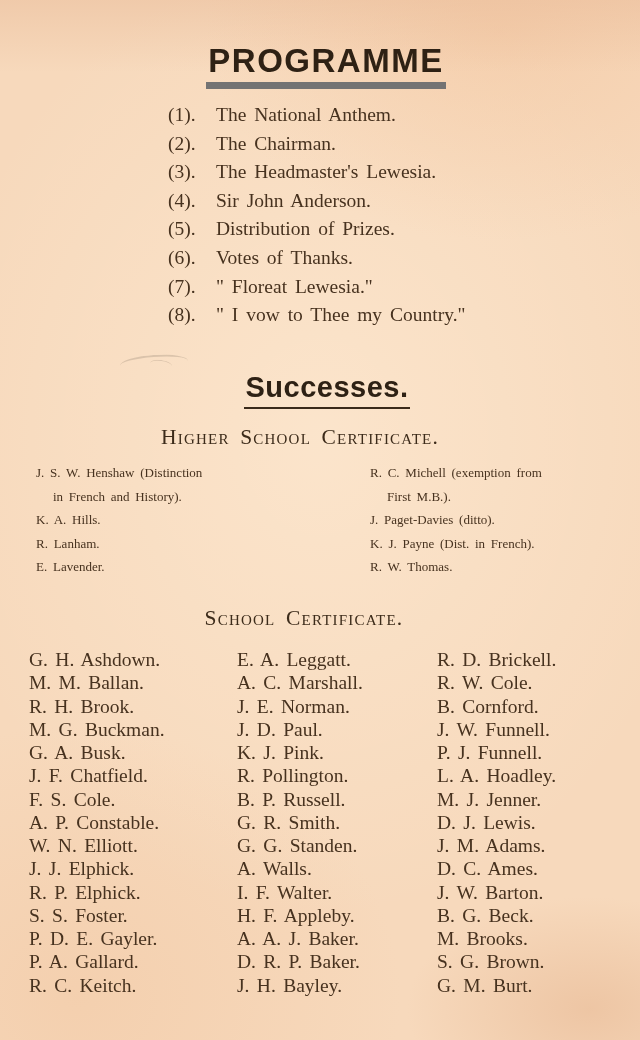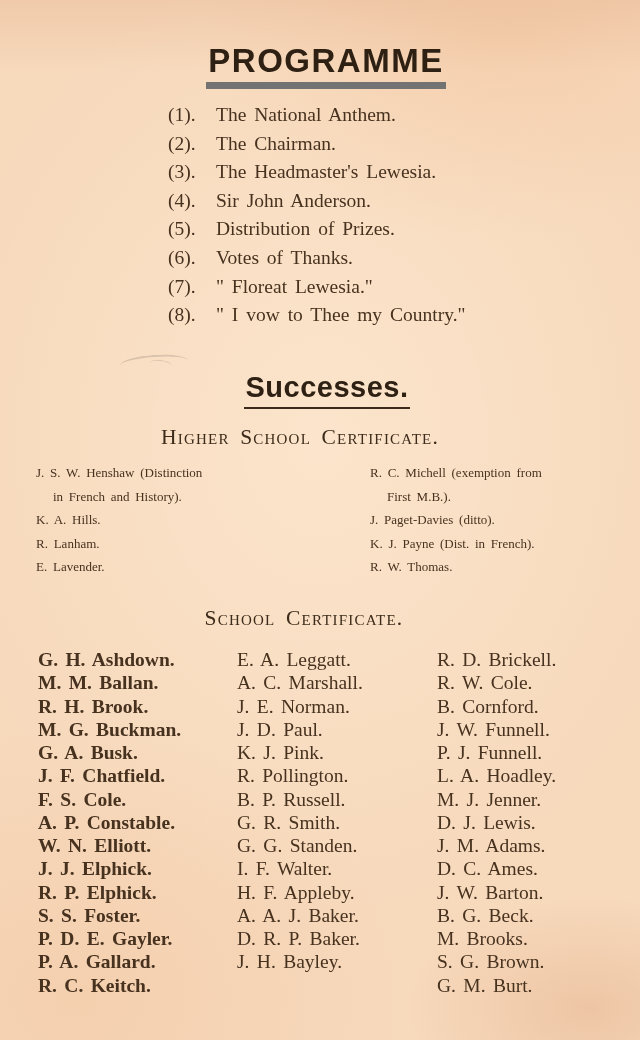--- a/index.html
+++ b/index.html
@@ -49,21 +49,21 @@
   
   .hsc-col { font-size: 13px; word-spacing: 2.5px; }
   .hsc-col .line { line-height: 23.6px; white-space: nowrap; }
   .hsc-col .cont { padding-left: 17px; }
   .hsc-left  { top: 461px; left: 36px; }
   .hsc-right { top: 461px; left: 352px; margin-left: 18px; }
 
   
   .sc-col { font-size: 19.5px; word-spacing: 2.5px; }
   .sc-col .line { line-height: 23.25px; white-space: nowrap; }
-  .sc-col1 { top: 648px; left: 38px; font-weight: bold; }
+  .sc-col1 { top: 648px; left: 29px; }
   .sc-col2 { top: 648px; left: 237px; }
   .sc-col3 { top: 648px; left: 437px; }
 
   
   .smudge {
     top: 355px; left: 120px; width: 68px; height: 14px;
     border-top: 2px solid rgba(110, 95, 80, .22);
     border-radius: 50%; transform: rotate(-4deg);
   }
   .smudge2 {
@@ -205,20 +205,21 @@
     <div class="line">K. J. Pink.</div>
 
     <div class="line">R. Pollington.</div>
 
     <div class="line">B. P. Russell.</div>
 
     <div class="line">G. R. Smith.</div>
 
     <div class="line">G. G. Standen.</div>
 
+    <div class="line">A. Walls.</div>
 
     <div class="line">I. F. Walter.</div>
 
     <div class="line">H. F. Appleby.</div>
 
     <div class="line">A. A. J. Baker.</div>
 
     <div class="line">D. R. P. Baker.</div>
 
     <div class="line">J. H. Bayley.</div>

